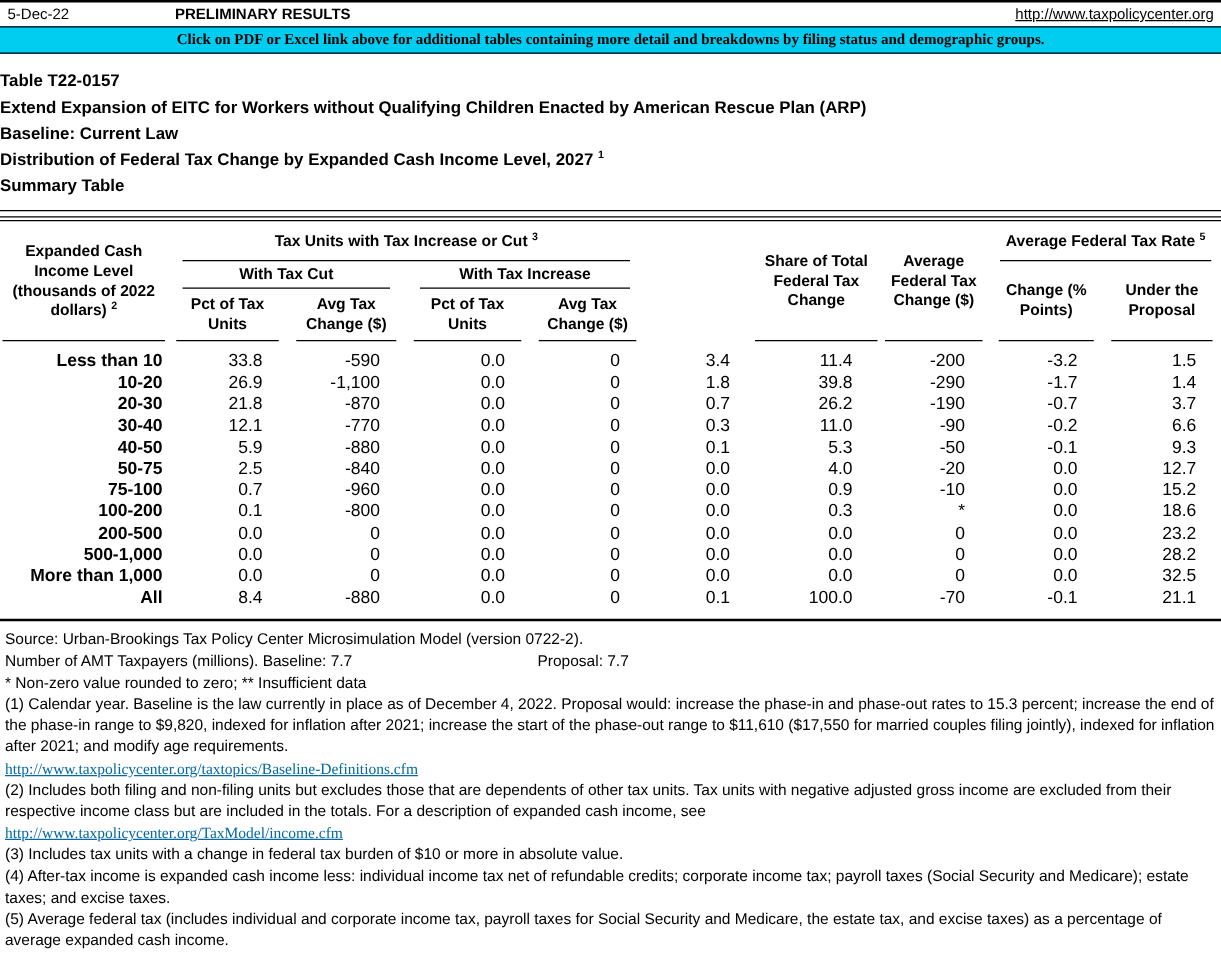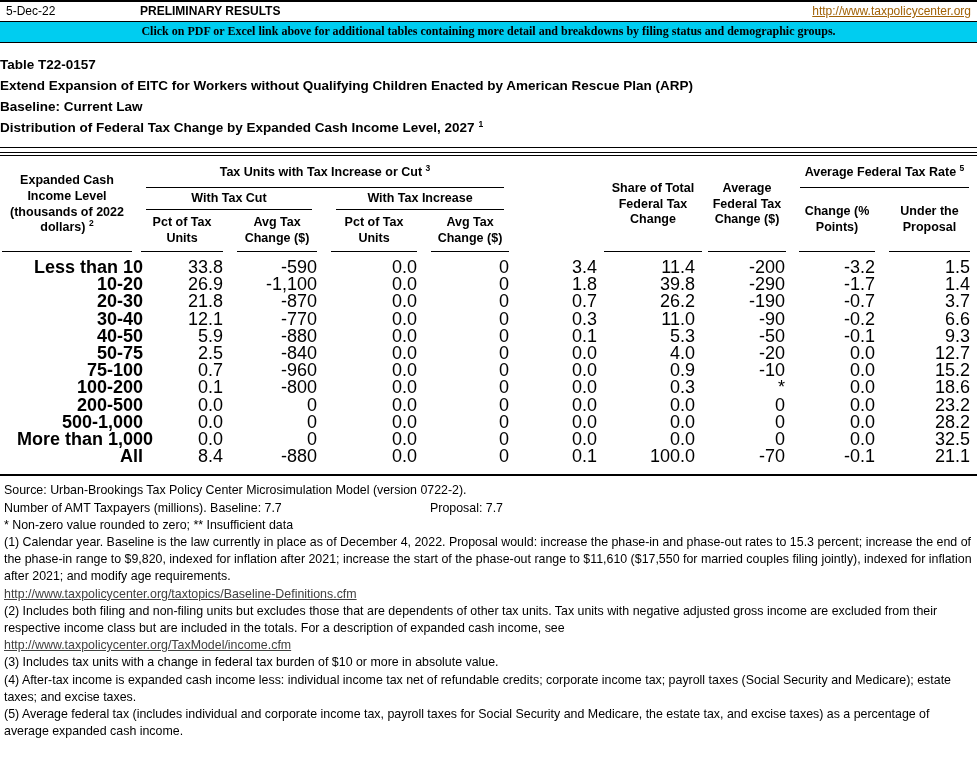--- a/index.html
+++ b/index.html
@@ -12,21 +12,21 @@
   .page { width: 977px; }
 
   
   .topline { border-top: 2px solid #000; }
   .topbar {
     display: flex; align-items: center;
     font-size: 12px; padding: 2px 6px 3px 6px;
   }
   .topbar-date { width: 134px; }
   .topbar-status { font-weight: bold; flex: 1; }
-  .topbar-url { color: #a16207; text-decoration: underline; cursor: pointer; }
+  .topbar-url { color: #000000; text-decoration: underline; cursor: pointer; }
 
   
   .banner {
     background: #00CDF0;
     border-top: 1px solid #000; border-bottom: 1px solid #000;
     text-align: center; font-weight: bold; font-size: 12px;
     padding: 2px 0 3px 0;
     font-family: Liberation Serif, serif;
   }
 
@@ -65,28 +65,28 @@
   .h-c3 { grid-area: 3 / 4 / 4 / 5; margin: 0 7px; }
   .h-c4 { grid-area: 3 / 5 / 4 / 6; margin: 0 7px; }
   .h-c5 { grid-area: 1 / 6 / 4 / 7; margin: 0 6px; }
   .h-c6 { grid-area: 1 / 7 / 4 / 8; margin: 0 0; }
   .h-c7 { grid-area: 1 / 8 / 4 / 9; margin: 0 6px; }
   .h-group2 { grid-area: 1 / 9 / 2 / 11; margin: 0 8px; }
   .h-c8 { grid-area: 2 / 9  / 4 / 10; margin: 0 7px; }
   .h-c9 { grid-area: 2 / 10 / 4 / 11; margin: 0 7px; }
 
   
-  .tbody { padding: 7px 0 9px 17px; font-size: 18px; }
+  .tbody { padding: 7px 0 9px 4px; font-size: 14px; }
   .cell { line-height: 17.2px; white-space: nowrap; }
   .lbl  { font-weight: bold; text-align: right; padding-right: 8px; }
   .num  { text-align: right; padding-right: 24px; }
 
   
   .notes { padding: 6px 4px 0 4px; font-size: 12.4px; line-height: 17.2px; }
-  .note-link { color: #404040; text-decoration: underline; cursor: pointer; display: inline-block; }
+  .note-link { color: #0369a1; text-decoration: underline; cursor: pointer; display: inline-block; font-family: Liberation Serif, serif; }
   .amt-row { display: flex; }
   .amt-left { width: 426px; }
 </style>
 </head>
 <body>
 
 <div class="page">
 
   <div class="topline"></div>
 
@@ -96,20 +96,21 @@
     <span class="topbar-url">http://www.taxpolicycenter.org</span>
   </div>
 
   <div class="banner">Click on PDF or Excel link above for additional tables containing more detail and breakdowns by filing status and demographic groups.</div>
 
   <div class="titles">
     <div class="title-line">Table T22-0157</div>
     <div class="title-line">Extend Expansion of EITC for Workers without Qualifying Children Enacted by American Rescue Plan (ARP)</div>
     <div class="title-line">Baseline: Current Law</div>
     <div class="title-line"><span>Distribution of Federal Tax Change by Expanded Cash Income Level, 2027</span> <sup>1</sup></div>
+    <div class="title-line">Summary Table</div>
   </div>
 
   <div class="rule-a"></div>
   <div class="rule-b"></div>
 
   <div class="thead">
     <div class="h h-stub">
       <div class="ht"><span>Expanded Cash Income Level (thousands of 2022 dollars)</span> <sup>2</sup></div>
     </div>
     <div class="h h-group1">

